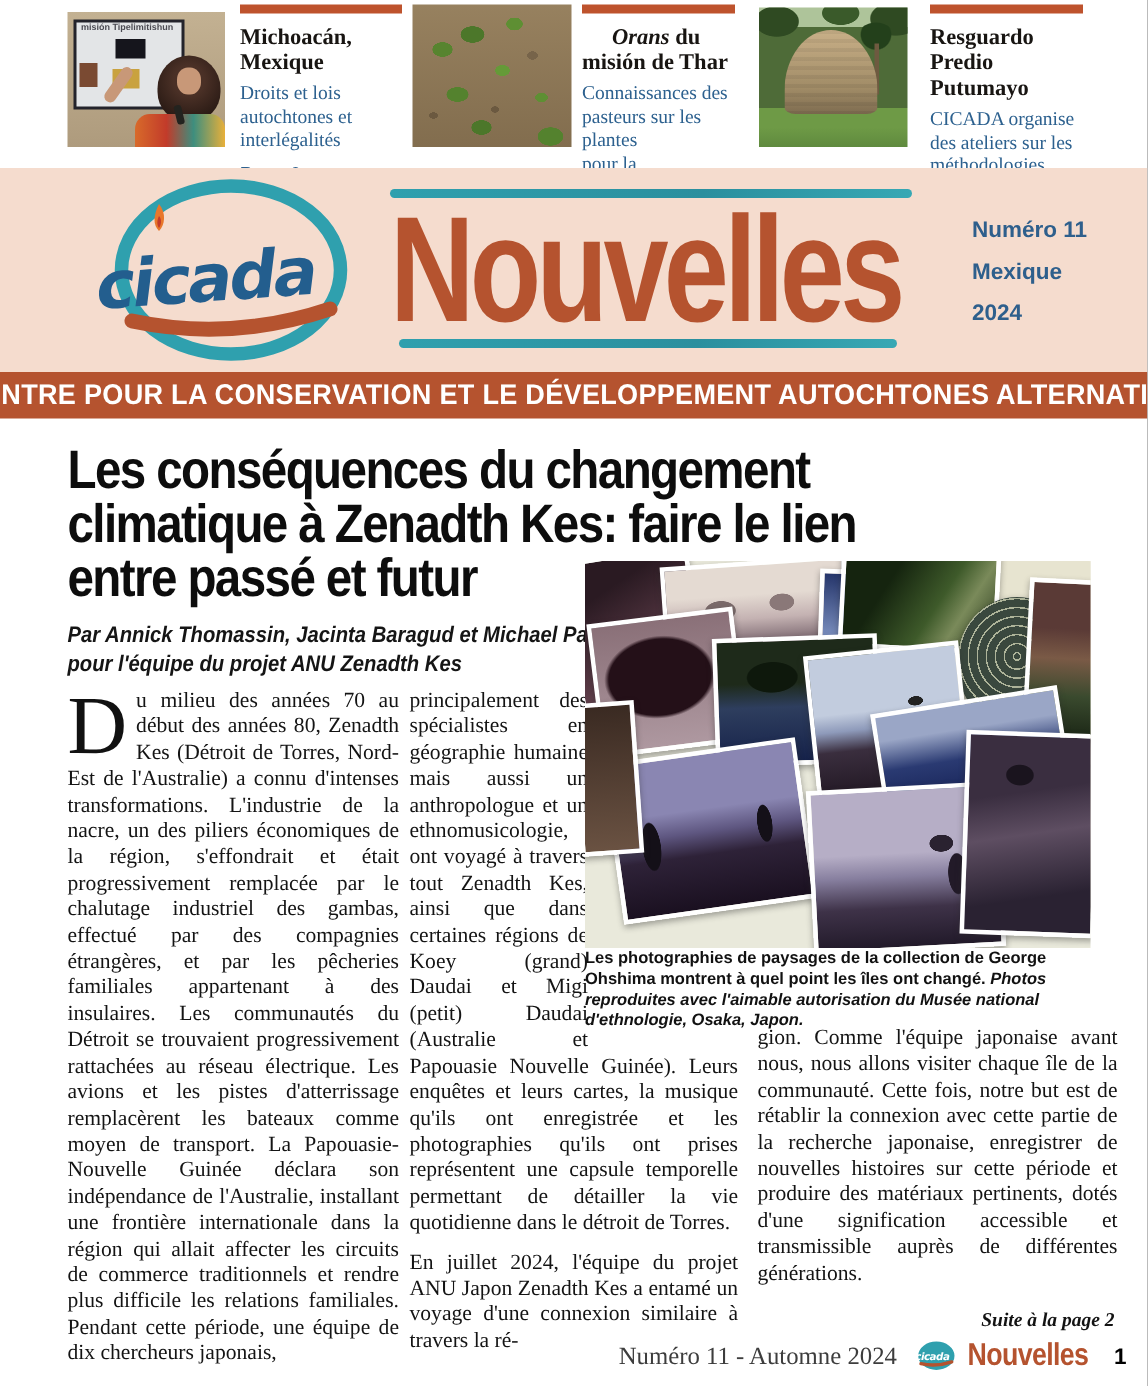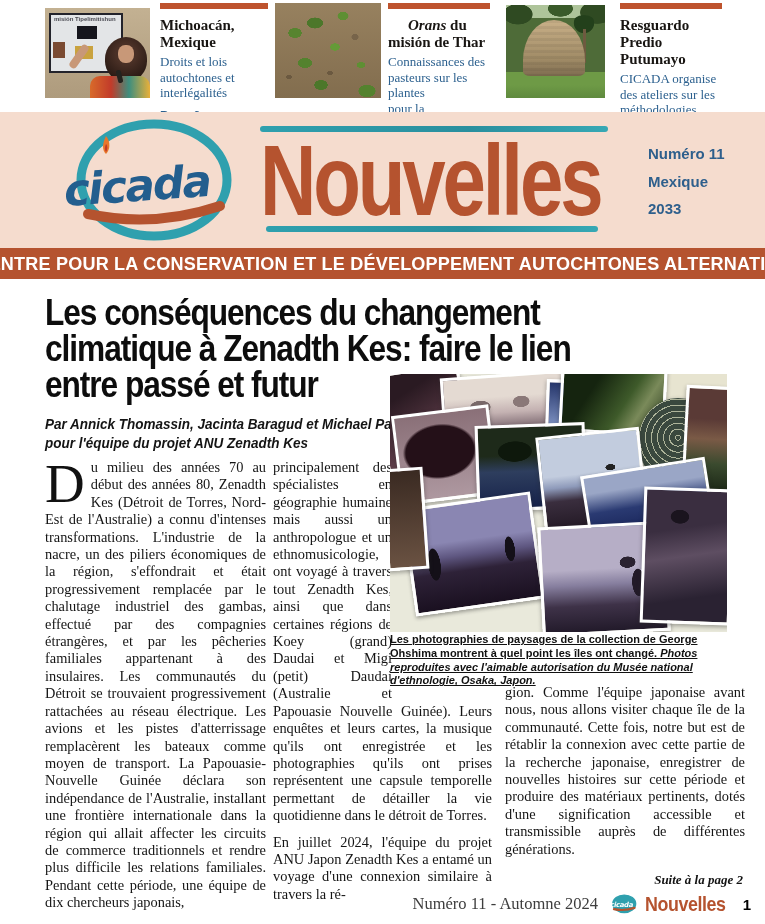--- a/index.html
+++ b/index.html
@@ -145,21 +145,21 @@
         background:radial-gradient(14px 10px at 70% 35%,#2A2230 55%,transparent 58%),
                    radial-gradient(10px 22px at 78% 55%,#221A28 60%,transparent 64%),
                    linear-gradient(180deg,#B6AEC6 0 40%,#867E9E 55%,#3E3248 75%,#221A2A);}
   .ph12{left:252px;top:114px;width:84px;height:130px;transform:rotate(2deg);
         background:radial-gradient(16px 12px at 40% 20%,#1A141E 55%,transparent 60%),
                    linear-gradient(170deg,#3A2E40 0 30%,#5E4E62 50%,#2A2232 80%);}
   .ph13{left:-6px;top:94px;width:36px;height:96px;transform:rotate(-4deg);
         background:linear-gradient(#3A2A22,#6A5242);}
 
   .caption{position:absolute;left:390px;top:633px;width:354px;
-           font:600 11px/13.8px "Liberation Sans",sans-serif;color:#111;text-decoration:underline;}
+           font:600 11px/13.8px "Liberation Sans",sans-serif;color:#111;}
   .cap-em{font-style:italic;}
 
   
   .footer{position:absolute;right:14px;top:892px;display:flex;align-items:center;gap:5px;text-align:right;}
   .f-issue{font:16.5px "Liberation Serif",serif;color:#3d3d3d;margin-right:5px;}
   .f-brand{font:bold 21px "Liberation Sans",sans-serif;color:#B5532F;
            letter-spacing:-.5px;transform:scaleX(.85);transform-origin:left center;margin-right:-6px;}
   .f-page{font:bold 15px "Liberation Sans",sans-serif;color:#000;padding-left:4px;}
 </style>
 </head>
@@ -231,21 +231,21 @@
       <text x="14" y="82" transform="rotate(-4 100 70)" font-family="DejaVu Sans, sans-serif" font-style="italic" font-weight="bold" font-size="44" letter-spacing="-2" fill="#235E8E">cicada</text>
     </svg>
     <div class="nouv-wrap">
       <div class="brush"></div>
       <div class="nouv-title">Nouvelles</div>
       <div class="brush b2"></div>
     </div>
     <div class="issue-block">
       <div class="issue-no">Numéro 11</div>
       <div class="issue-season">Mexique</div>
-      <div class="issue-year">2033</div>
+      <div class="issue-year">2024</div>
     </div>
   </div>
 
   <div class="banner">
     <span>CENTRE POUR LA CONSERVATION ET LE DÉVELOPPEMENT AUTOCHTONES ALTERNATIFS</span>
   </div>
 
   <h1 class="headline" style="margin:0;">Les conséquences du changement
 climatique à Zenadth Kes: faire le lien
 entre passé et futur</h1>

